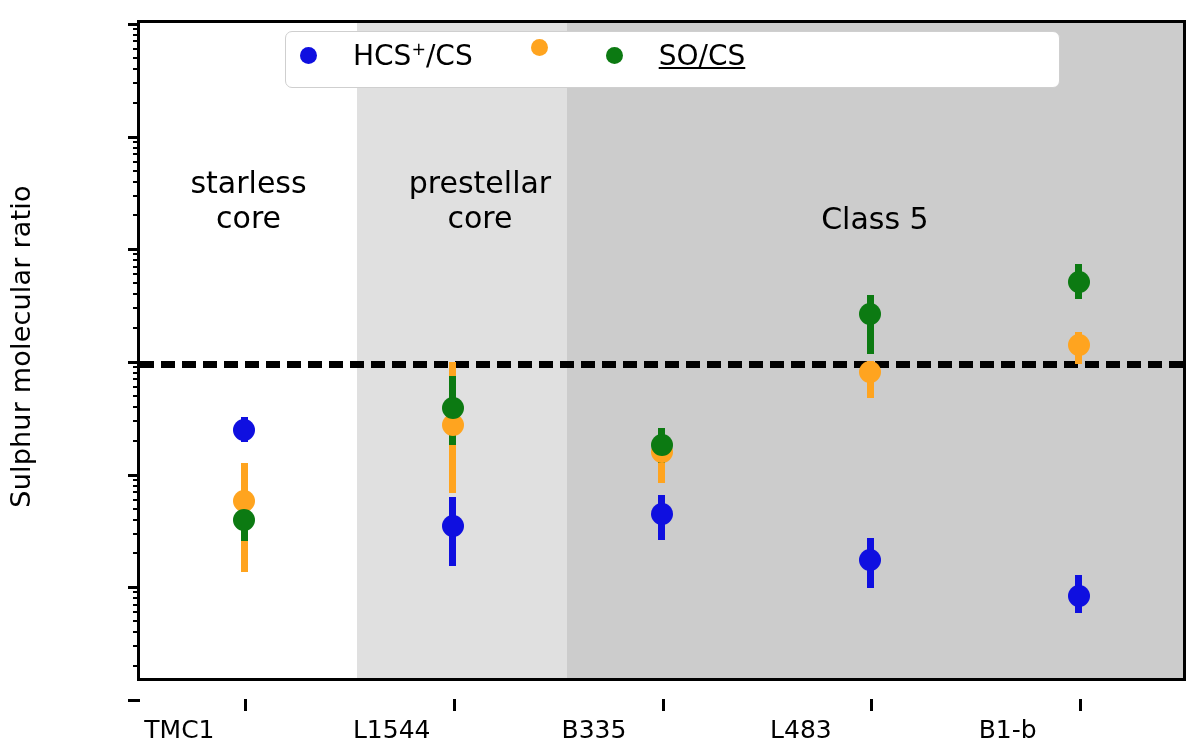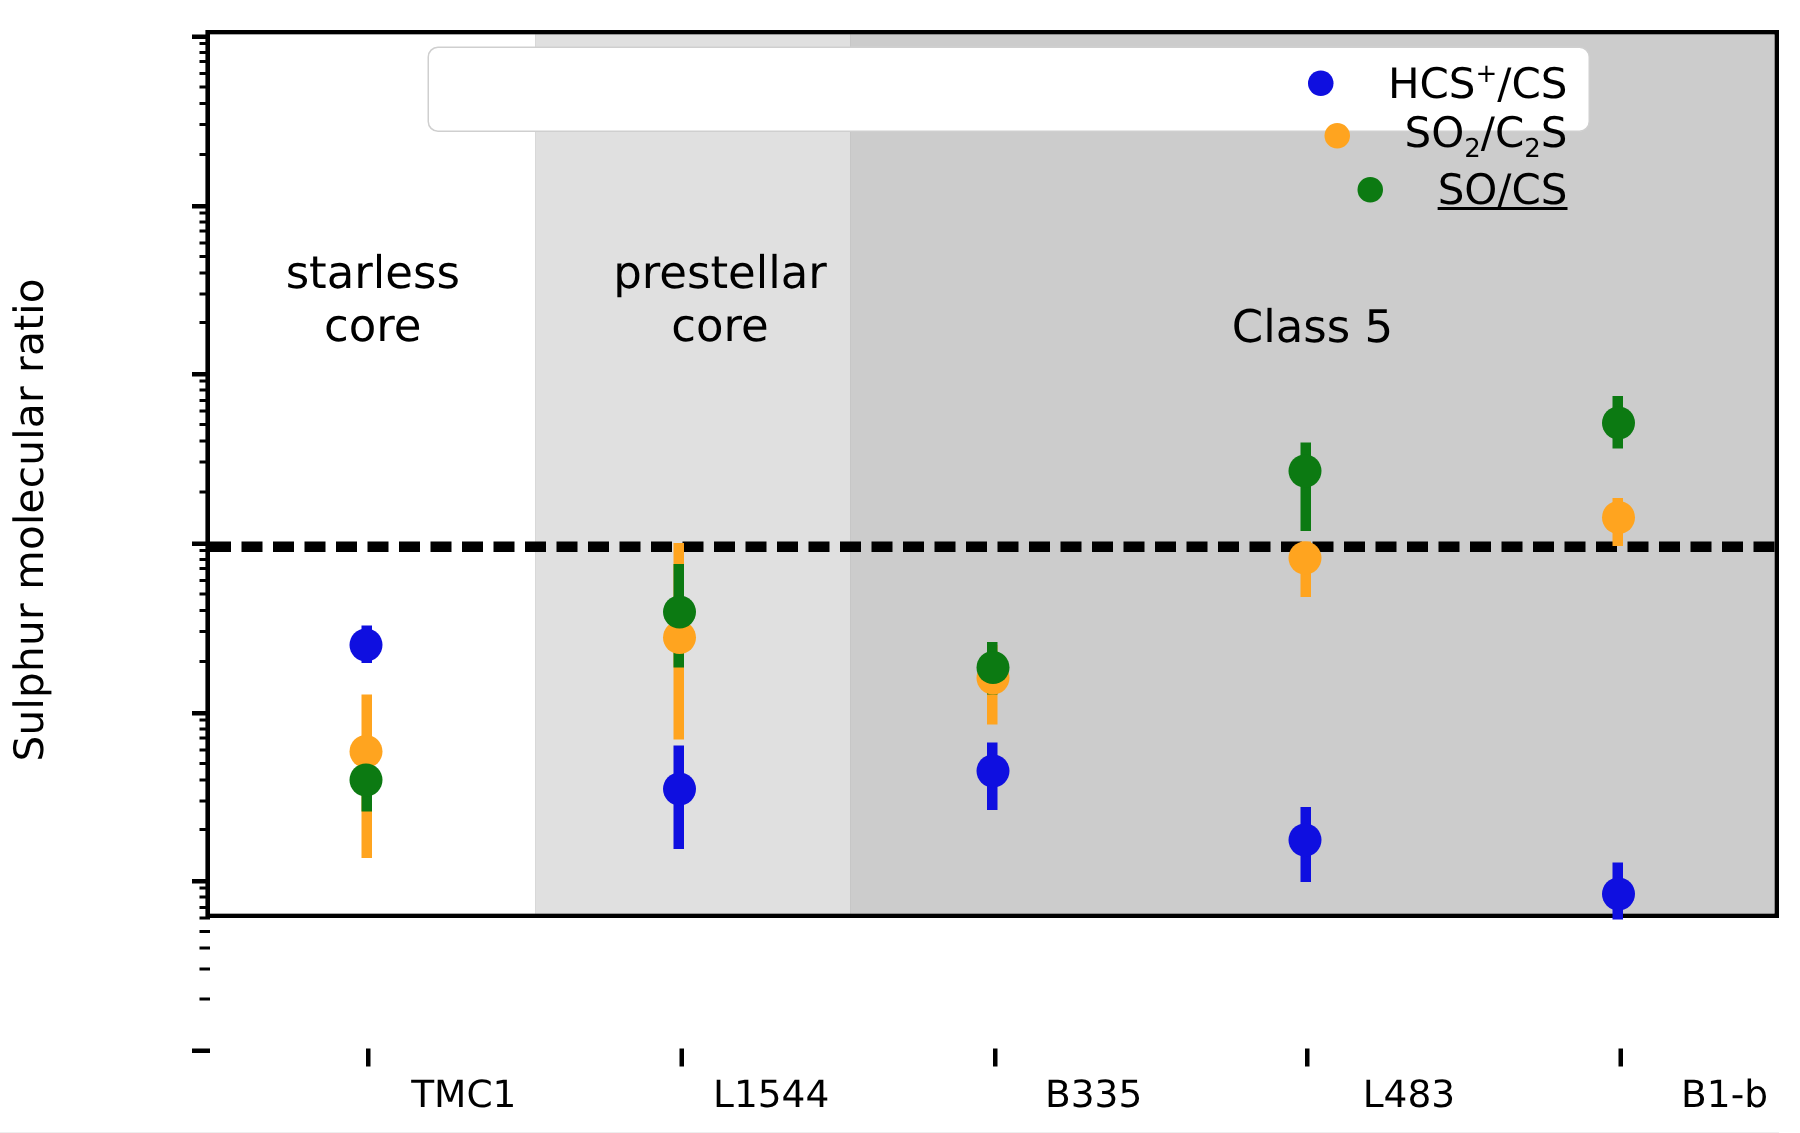--- a/index.html
+++ b/index.html
@@ -1,60 +1,59 @@
 <!DOCTYPE html>
 <html><head>
 <meta charset="utf-8">
 <style>
   html,body{margin:0;padding:0;background:#ffffff;}
   body{width:1200px;height:755px;font-family:"DejaVu Sans","Liberation Sans",sans-serif;}
   #root{position:relative;width:1200px;height:755px;overflow:hidden;background:#fff;}
 
   
   .plot-frame{
-    position:absolute;left:137px;top:20px;width:1049px;height:592px;
+    position:absolute;left:137px;top:20px;width:1049px;height:661px;
     border:3px solid #000;box-sizing:border-box;background:#a3a3a3;
   }
   .band{position:absolute;top:0;bottom:0;}
 
   
   .ylabel{
     position:absolute;left:-480px;top:331px;width:1000px;text-align:center;
     transform:rotate(-90deg);transform-origin:center center;
     font-size:27px;color:#000;white-space:nowrap;letter-spacing:.2px;
   }
 
   
   .ytick-major{position:absolute;left:-12px;width:12px;height:0;border-top:3px solid #000;}
   .ytick-minor{position:absolute;left:-7px;width:7px;height:0;border-top:2px solid #000;}
 
   .xtick{position:absolute;top:0;height:12px;width:0;border-left:3px solid #000;}
   .xtick-label{
-    position:absolute;top:16px;width:200px;margin-left:-100px;text-align:right;
+    position:absolute;top:16px;width:200px;margin-left:-100px;text-align:left;
     font-size:25px;color:#000;white-space:nowrap;
   }
 
   
   .unity-line{
     position:absolute;left:0;right:0;height:0;
     border-top:7px dashed #000;
   }
 
   
   .region-label{
     position:absolute;text-align:center;font-size:30px;color:#000;
     line-height:1.17;white-space:pre-line;
   }
 
   
   .legend{
     position:absolute;background:#fff;border:1.5px solid #cfcfcf;border-radius:7px;
-    display:flex;align-items:flex-end;gap:0px;padding:7px 14px;
+    display:flex;align-items:flex-start;gap:0px;padding:7px 14px;
     box-sizing:border-box;
-    flex-direction:column;
   }
   .legend-entry{display:flex;align-items:center;}
   .legend-swatch{
     width:17px;height:17px;border-radius:50%;display:inline-block;flex:0 0 auto;
   }
   .legend-text{font-size:28px;color:#000;white-space:nowrap;}
   .legend-text sup{font-size:.62em;vertical-align:super;}
   .legend-text sub{font-size:.62em;vertical-align:sub;}
 
   
@@ -185,21 +184,20 @@
       </div>
   </div>
 
   <div class="legend" id="legend" style="top: 31px; left: 285px; height: 57px; width: 775px;">
       <div class="legend-entry">
         <span class="legend-swatch" style="background: rgb(15, 15, 224);"></span>
         <span class="legend-text" style="margin-left: 36px;">HCS<sup>+</sup>/CS</span>
       </div>
       <div class="legend-entry" style="margin-left: 58px;">
         <span class="legend-swatch" style="background: rgb(255, 164, 31);"></span>
-        <span class="legend-text" style="margin-left: 36px;">SO<sub>2</sub>/C<sub>2</sub>S</span>
       </div>
       <div class="legend-entry" style="margin-left: 58px; text-decoration: underline;">
         <span class="legend-swatch" style="background: rgb(12, 122, 18);"></span>
         <span class="legend-text" style="margin-left: 36px;">SO/CS</span>
       </div>
     </div>
 
 </div>
 
 </body></html>

